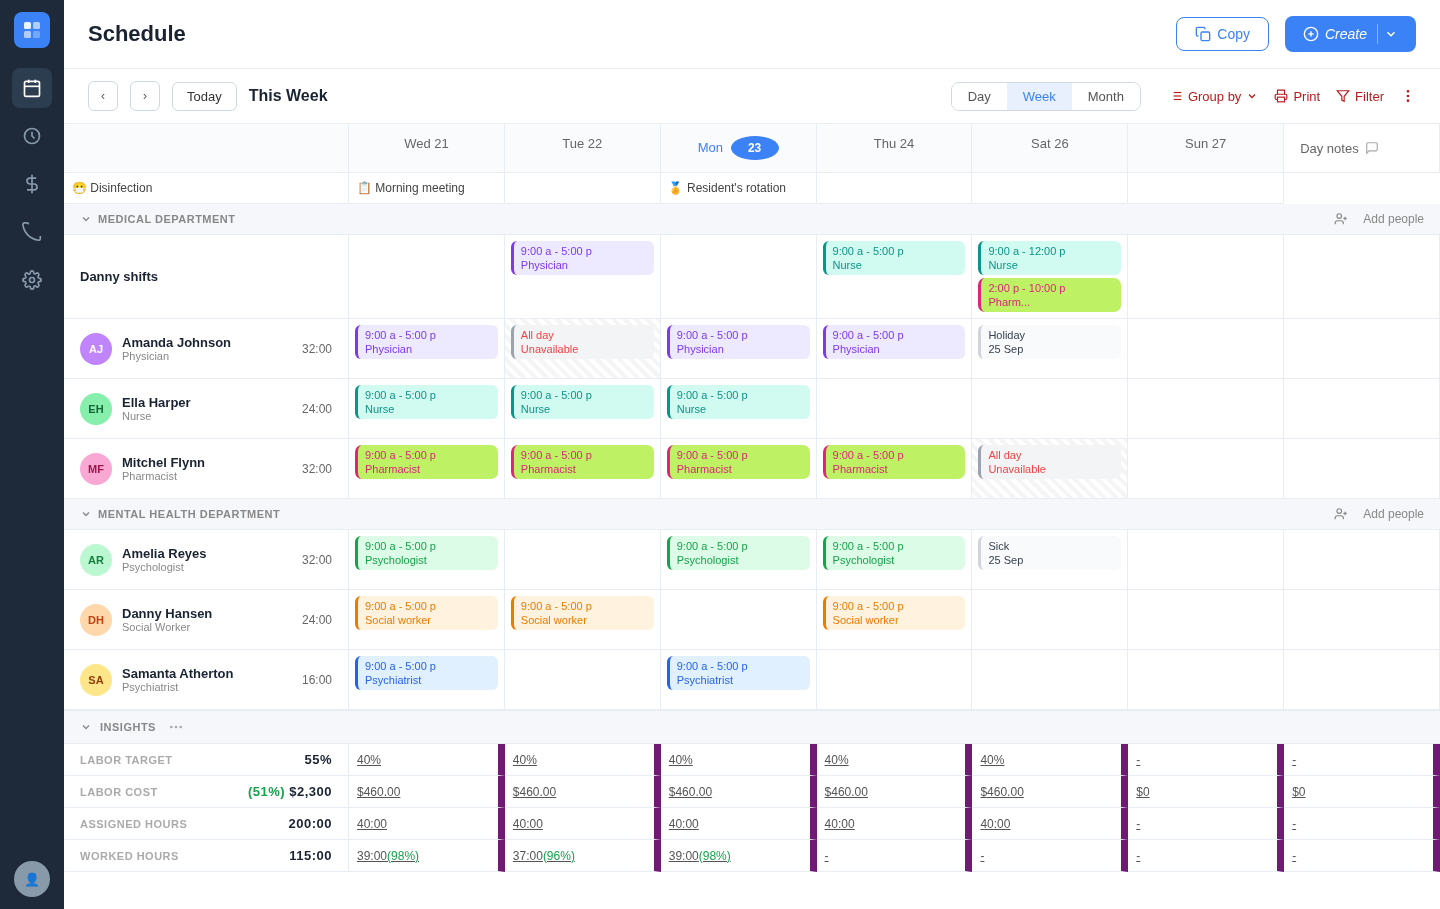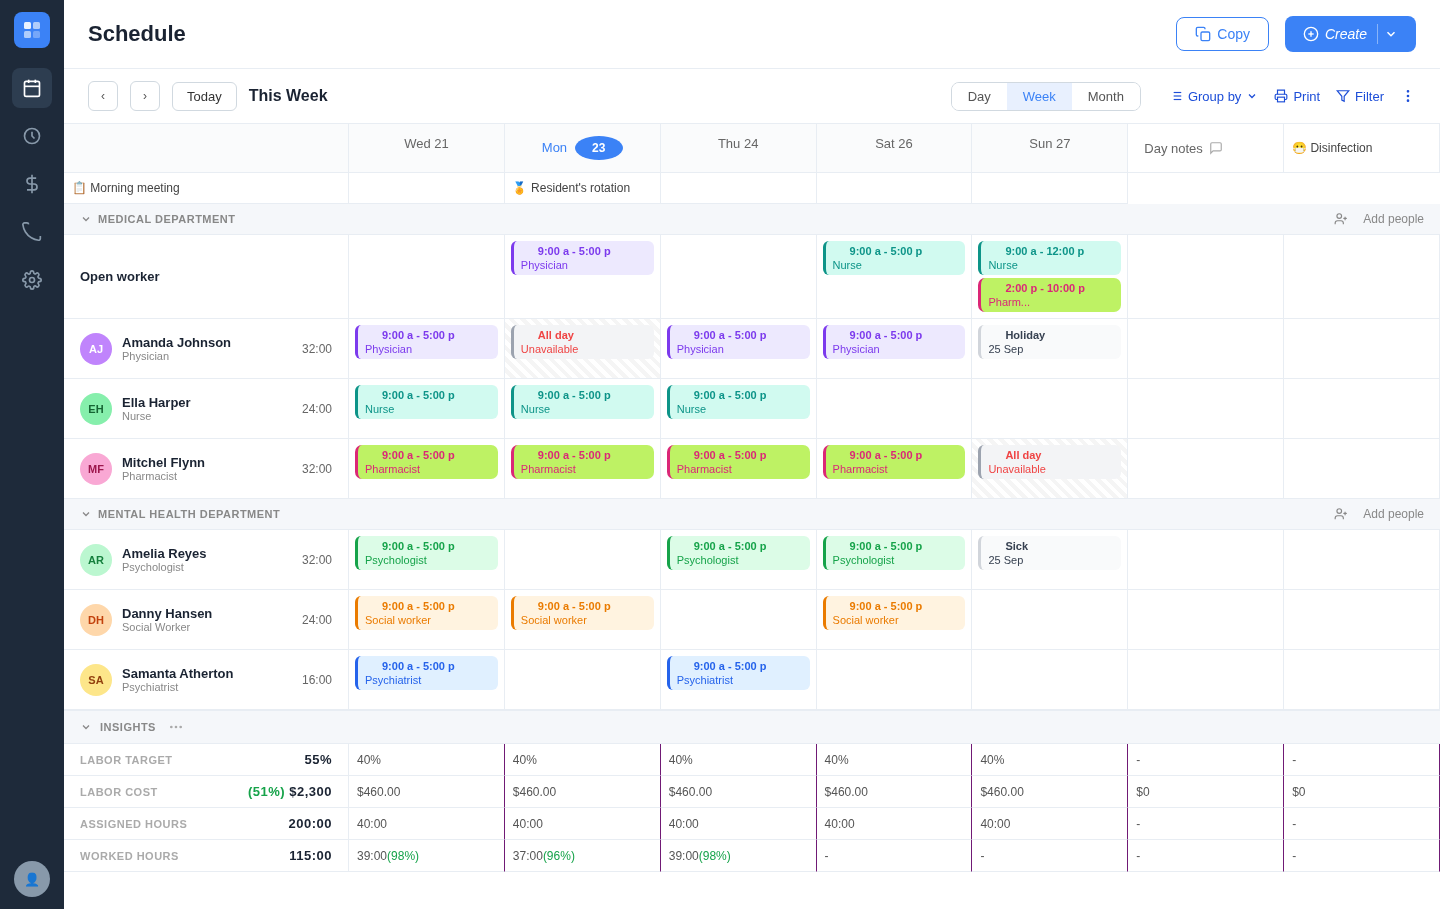--- a/index.html
+++ b/index.html
@@ -145,21 +145,21 @@
     }
     .view-btn.active {
       background: #e8f0fe;
       color: #3b82f6;
     }
     .toolbar-right {
       display: flex; align-items: center; gap: 16px; margin-left: 16px;
     }
     .toolbar-action {
       display: flex; align-items: center; gap: 5px;
-      font-size: 13px; color: #1d4ed8; cursor: pointer;
+      font-size: 13px; color: #b91c1c; cursor: pointer;
     }
 
     
     .schedule-container {
       flex: 1;
       overflow-y: auto;
       overflow-x: hidden;
     }
     .schedule-grid {
       display: grid;
@@ -266,21 +266,21 @@
     
     .shift-chip {
       border-radius: 6px;
       padding: 4px 7px;
       font-size: 11px;
       font-weight: 600;
       display: flex; flex-direction: column;
       gap: 2px;
       width: 100%;
     }
-    .shift-chip .shift-time { font-weight: 700; margin-left: 17px; }
+    .shift-chip .shift-time { font-weight: 400; }
     .shift-chip .shift-role { font-weight: 400; }
 
     .chip-purple { background: #ede9fe; border-left: 3px solid #7c3aed; color: #7c3aed; }
     .chip-teal   { background: #d1faf0; border-left: 3px solid #0d9488; color: #0d9488; }
     .chip-pink   { background: #bef264; border-left: 3px solid #db2777; color: #db2777; border-radius: 7px; }
     .chip-green  { background: #dcfce7; border-left: 3px solid #16a34a; color: #16a34a; }
     .chip-orange { background: #fff3e0; border-left: 3px solid #ea7b00; color: #ea7b00; }
     .chip-blue   { background: #e0f0ff; border-left: 3px solid #2563eb; color: #2563eb; }
     .chip-unavail { background: #f3f4f6; border-left: 3px solid #9ca3af; color: #ef4444; }
     .chip-holiday { background: #f9fafb; border-left: 3px solid #d1d5db; color: #374151; }
@@ -316,23 +316,23 @@
       border-right: 1px solid #e8edf3;
       font-size: 11px; font-weight: 700; color: #aaa; text-transform: uppercase; letter-spacing: 0.5px;
       display: flex; align-items: center; justify-content: space-between;
     }
     .insights-row-value {
       font-size: 13px; font-weight: 600; color: #1a2332;
     }
     .insights-cell {
       padding: 8px;
       border-bottom: 1px solid #e8edf3;
-      border-right: 1px solid #701a75;
+      border-right: 7px solid #701a75;
       font-size: 12px; color: #555;
-      display: flex; align-items: center;
+      display: flex; align-items: center; text-decoration: underline;
     }
     .green-text { color: #16a34a; }
 
     .striped { background-image: repeating-linear-gradient(45deg, transparent, transparent 4px, rgba(0,0,0,0.04) 4px, rgba(0,0,0,0.04) 8px); }
   </style>
 </head>
 <body>
 
 <div class="sidebar">
   <div class="sidebar-logo">
@@ -453,20 +453,21 @@
         </svg>
       </div>
     </div>
   </div>
 
   <div class="schedule-container">
     <div class="schedule-grid">
 
       <div class="col-header-empty"></div>
       <div class="col-header"><span>Wed 21</span></div>
+      <div class="col-header"><span>Tue 22</span></div>
       <div class="col-header today">
         <span>Mon </span><span class="today-badge">23</span>
       </div>
       <div class="col-header"><span>Thu 24</span></div>
       <div class="col-header"><span>Sat 26</span></div>
       <div class="col-header"><span>Sun 27</span></div>
 
       <div class="day-notes-label">
         <span>Day notes</span>
         <svg width="14" height="14" viewBox="0 0 24 24" fill="none" stroke="#aaa" stroke-width="2">
@@ -498,21 +499,21 @@
           <svg width="14" height="14" viewBox="0 0 24 24" fill="none" stroke="currentColor" stroke-width="2">
               <path d="M16 21v-2a4 4 0 0 0-4-4H6a4 4 0 0 0-4 4v2"></path>
               <circle cx="9" cy="7" r="4"></circle>
               <line x1="19" y1="8" x2="19" y2="14"></line>
               <line x1="22" y1="11" x2="16" y2="11"></line>
             </svg>
           <span>Add people</span>
         </div>
       </div>
 
-      <div class="open-shifts-label">Open worker</div>
+      <div class="open-shifts-label">Danny shifts</div>
       <div class="schedule-cell"></div>
       <div class="schedule-cell">
         <div class="shift-chip chip-purple">
           <span class="shift-time">9:00 a - 5:00 p</span>
           <span class="shift-role">Physician</span>
         </div>
       </div>
       <div class="schedule-cell"></div>
       <div class="schedule-cell">
         <div class="shift-chip chip-teal">

